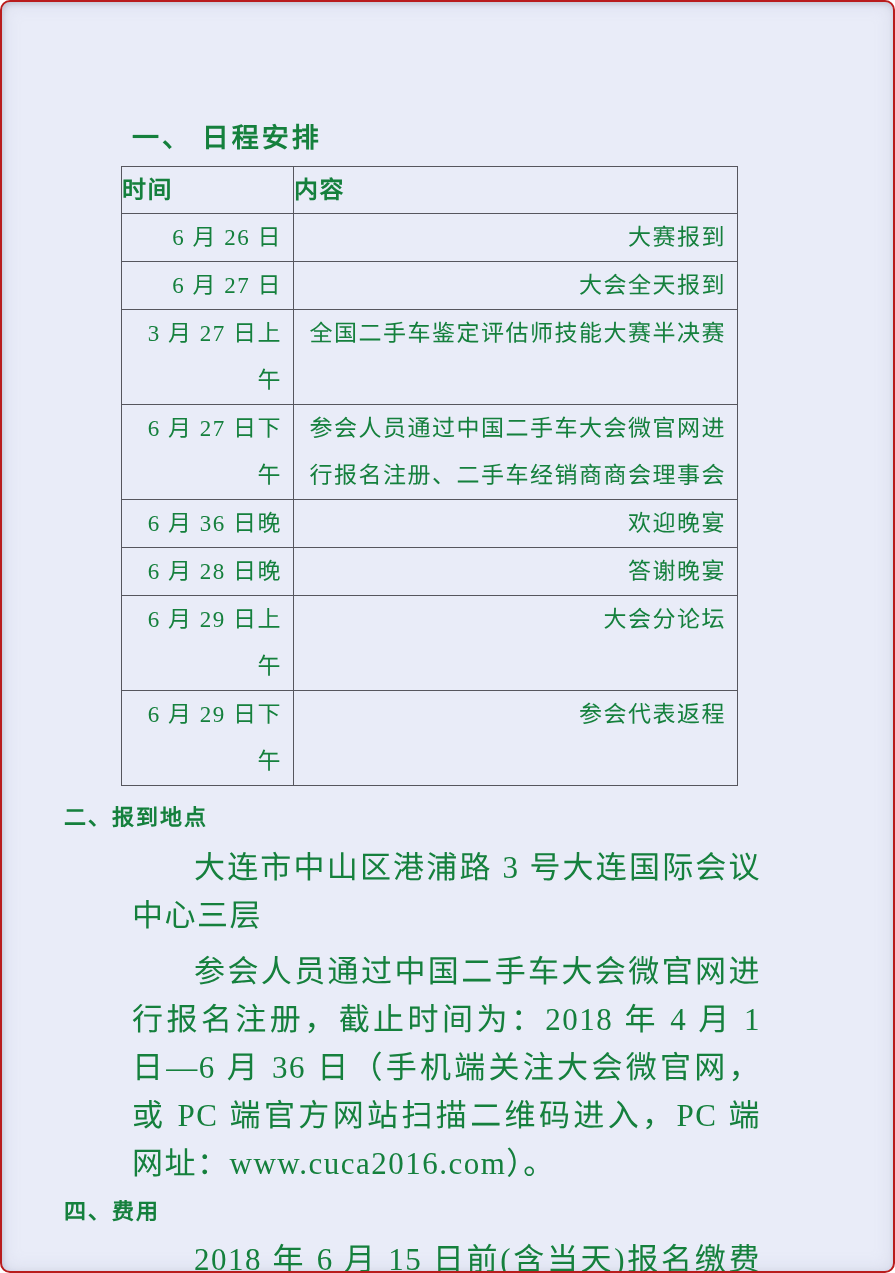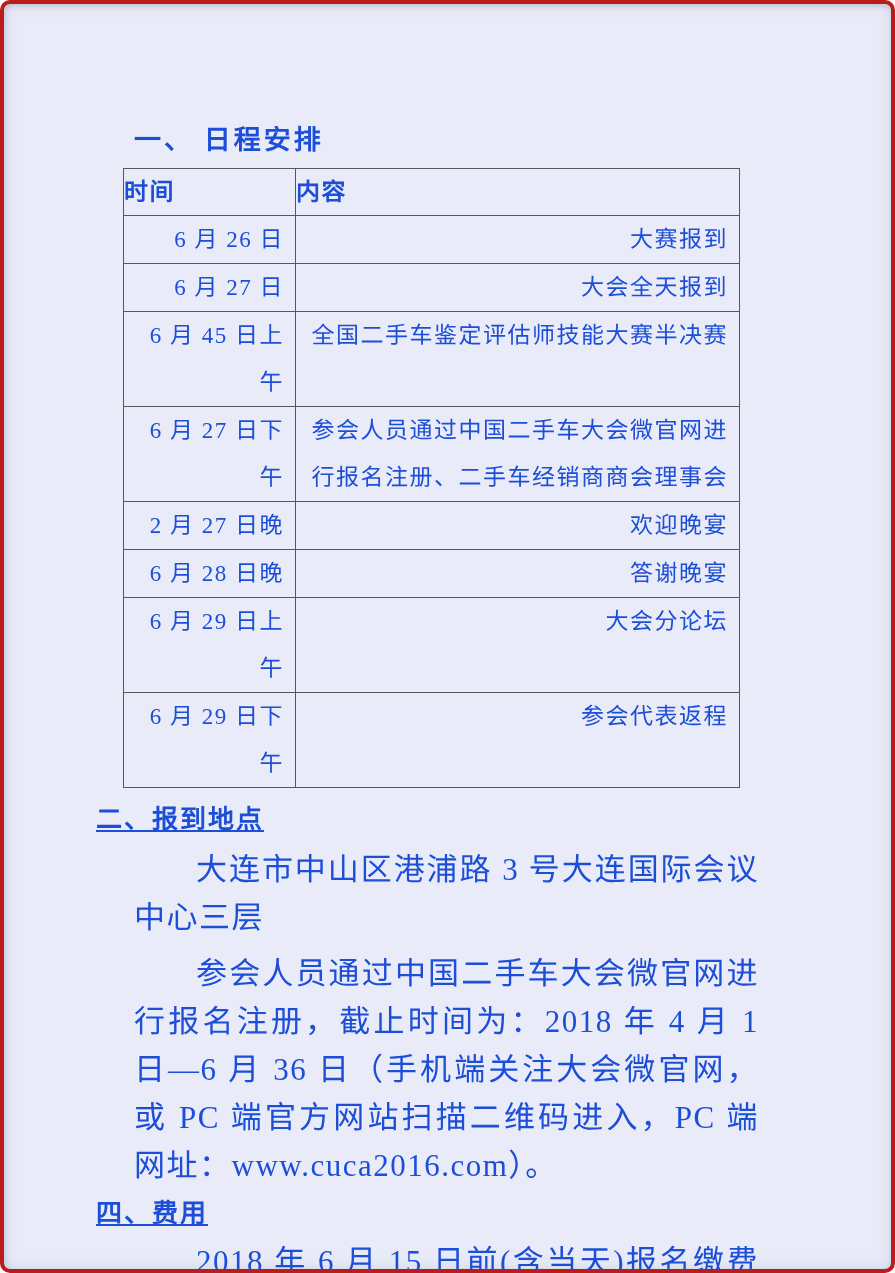--- a/index.html
+++ b/index.html
@@ -6,25 +6,25 @@
     margin: 0;
     padding: 0;
     background: #ffffff;
   }
   .page {
     position: relative;
     width: 895px;
     height: 1273px;
     box-sizing: border-box;
     background: #e9ecf8;
-    border: 4px solid #b91c1c;
+    border: 2px solid #b91c1c;
     border-radius: 10px;
     overflow: hidden;
     font-family: "Liberation Serif", "DejaVu Serif", serif;
-    color: #1d4ed8;
+    color: #15803d;
     box-shadow: inset 0 0 18px rgba(160,165,190,0.25);
   }
   
   .page::before {
     content: "";
     position: absolute;
     inset: 0;
     pointer-events: none;
     box-shadow: inset 0 3px 4px rgba(120,120,135,0.18), inset 3px 0 4px rgba(120,120,135,0.10);
     border-radius: 8px;
@@ -63,26 +63,25 @@
   .schedule-table td {
     height: 48px;
     line-height: 47px;
     padding: 0 11px;
     text-align: right;
   }
   .col-time  { width: 172px; }
   .col-content { width: 444px; }
 
   .section-heading {
-    margin: 16px 0 0 92px;
-    font-size: 26px;
+    margin: 16px 0 0 62px;
+    font-size: 22px;
     line-height: 32px;
     font-weight: bold;
     letter-spacing: 2px;
-    text-decoration: underline;
   }
   .h2 { margin-top: 16px; }
   .h3 { margin-top: 6px; }
   .h4 { margin-top: 8px; }
 
   .body-para {
     margin: 8px 132px 0 130px;
     font-size: 31px;
     line-height: 48px;
     letter-spacing: 1.5px;
@@ -116,31 +115,31 @@
       <td>6 月 26 日</td>
       <td>大赛报到</td>
     </tr>
 
     <tr>
       <td>6 月 27 日</td>
       <td>大会全天报到</td>
     </tr>
 
     <tr>
-      <td>6 月 45 日上午</td>
+      <td>3 月 27 日上午</td>
       <td>全国二手车鉴定评估师技能大赛半决赛</td>
     </tr>
 
     <tr>
       <td>6 月 27 日下午</td>
       <td>参会人员通过中国二手车大会微官网进行报名注册、二手车经销商商会理事会</td>
     </tr>
 
     <tr>
-      <td>2 月 27 日晚</td>
+      <td>6 月 36 日晚</td>
       <td>欢迎晚宴</td>
     </tr>
 
 
     <tr>
       <td>6 月 28 日晚</td>
       <td>答谢晚宴</td>
     </tr>
 
     <tr>

